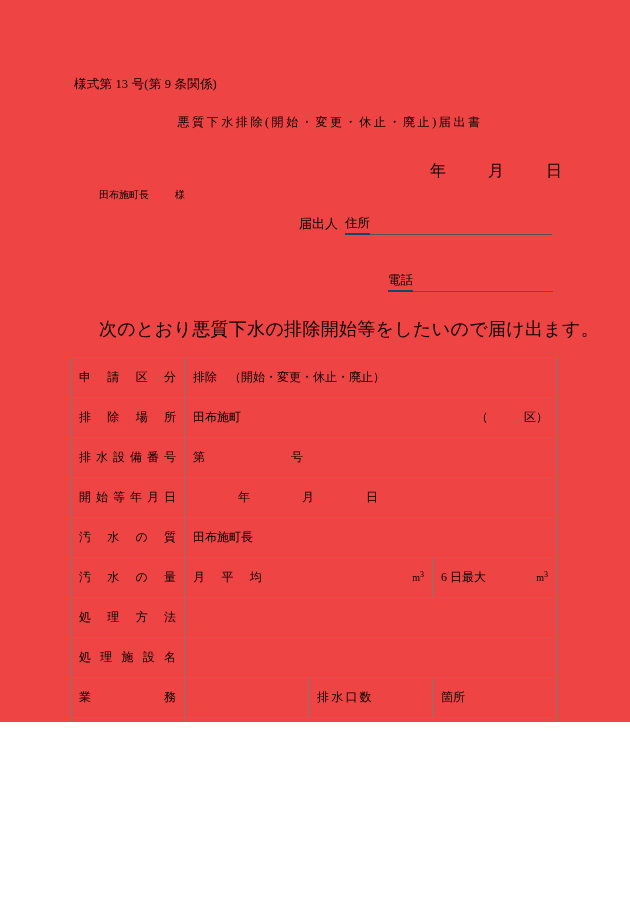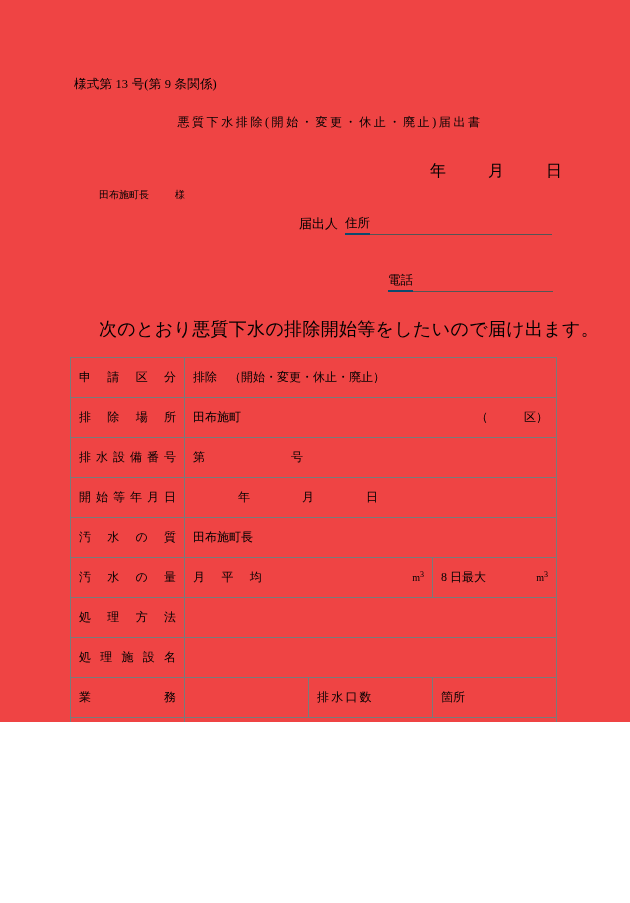--- a/index.html
+++ b/index.html
@@ -297,21 +297,21 @@
           </span>
         </td>
         <td class="val" colspan="2">
           <div class="val-inner">
             <span class="sp-mid">月　平　均</span>
             <span class="spread-right unit-wrap"><span>m</span><sup class="unit">3</sup></span>
           </div>
         </td>
         <td class="val">
           <div class="val-inner">
-            <span>8 日最大</span>
+            <span>6 日最大</span>
             <span class="spread-right unit-wrap"><span>m</span><sup class="unit">3</sup></span>
           </div>
         </td>
       </tr>
 
       <tr>
         <td class="lbl">
           <span class="just">
             <i>処</i>
               <i>理</i>

